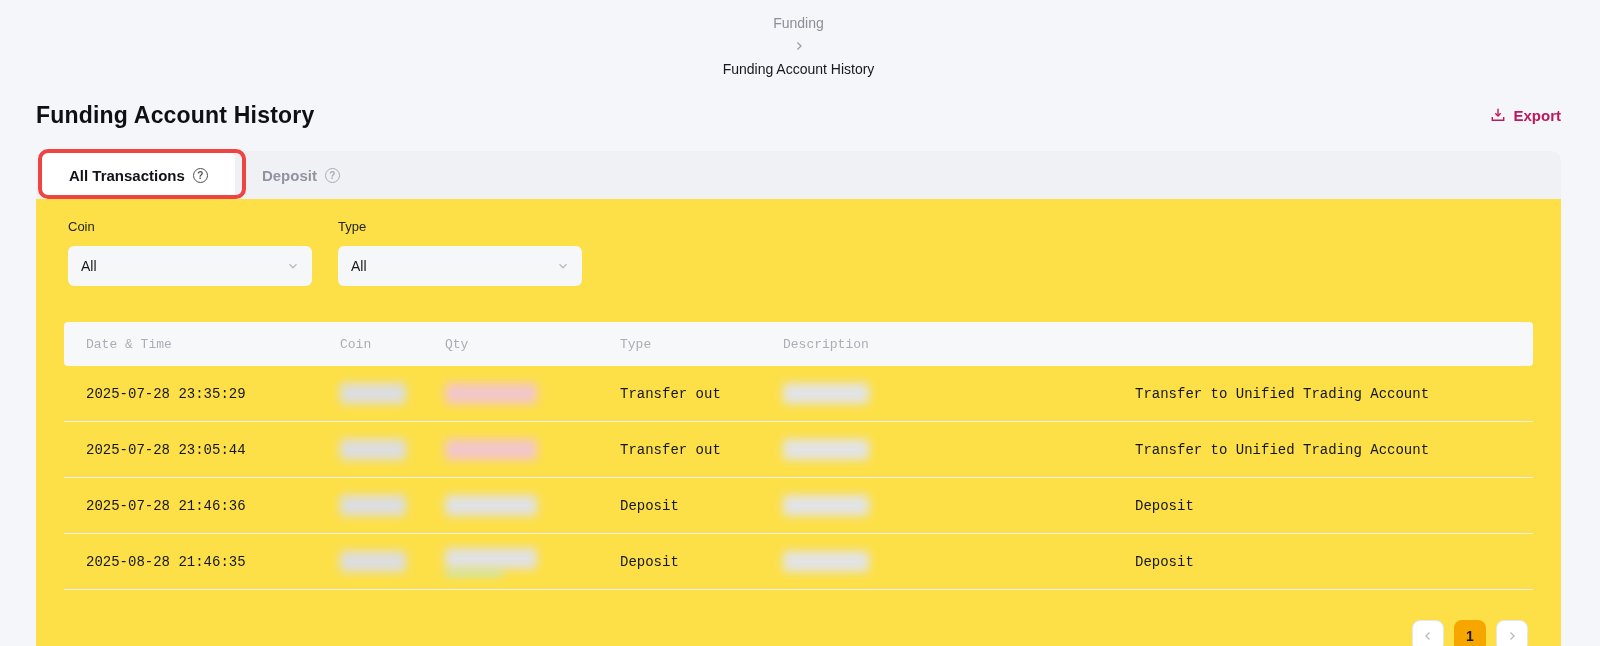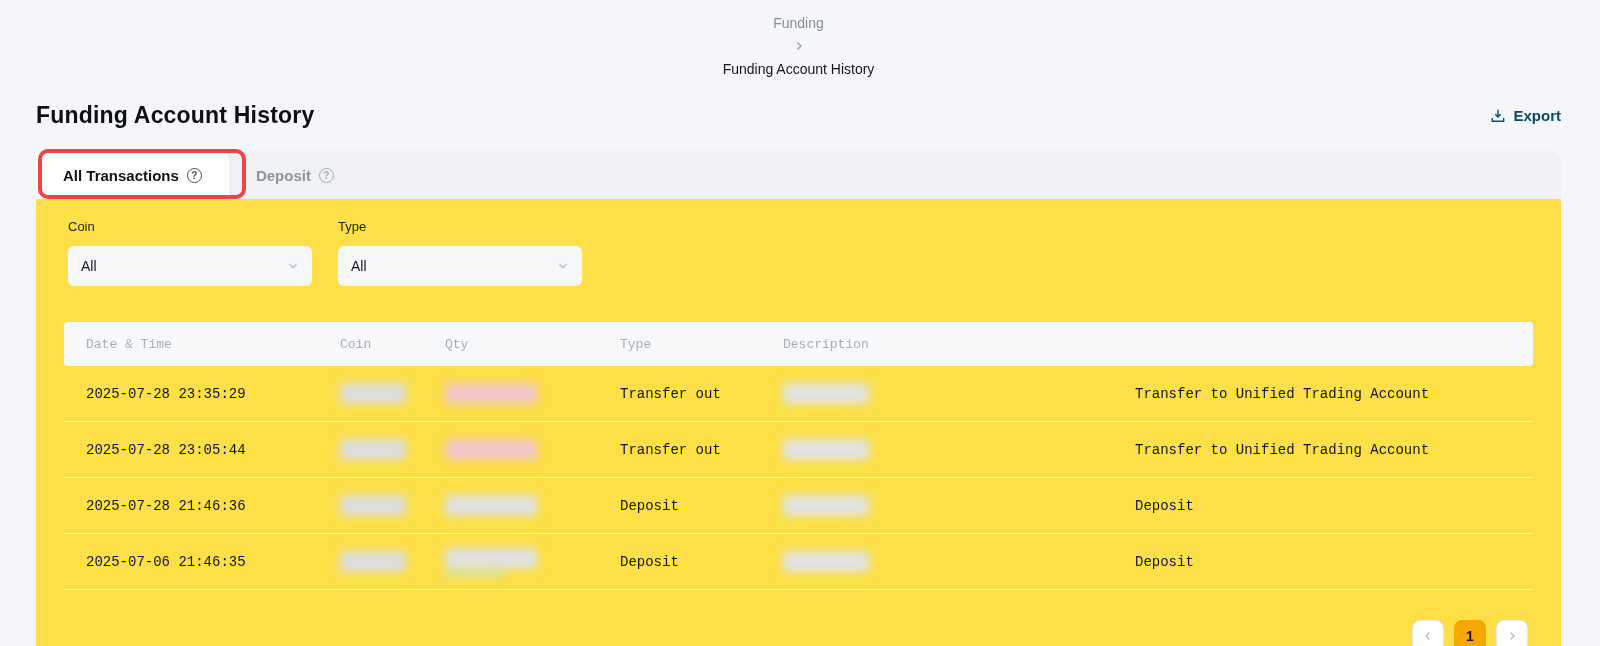--- a/index.html
+++ b/index.html
@@ -15,26 +15,26 @@
 
   
   .breadcrumb { display:flex; align-items:center; gap:9px; padding-top:15px; font-size:14px;flex-direction:column; }
   .crumb-parent { color:#8a8f99; cursor:pointer; }
   .crumb-sep { display:flex; align-items:center; }
   .crumb-current { color:#17181c; font-weight:500; }
 
   
   .header-row { display:flex; align-items:center; justify-content:space-between; margin-top:25px; }
   .page-title { font-size:23px; font-weight:700; color:#0f1014; letter-spacing:.2px; }
-  .export-btn { display:flex; align-items:flex-end; gap:7px; color:#0c4a6e; font-size:15px; font-weight:600; cursor:pointer; }
+  .export-btn { display:flex; align-items:flex-start; gap:7px; color:#be185d; font-size:15px; font-weight:600; cursor:pointer; }
 
   
   .tabbar { margin-top:22px; height:48px; background:#f0f1f4; border-radius:10px 10px 0 0; display:flex; position:relative; }
   .tab { display:flex; align-items:center; gap:8px; font-size:15px; font-weight:700; padding:0 27px; cursor:pointer; }
-  .tab-active { background:#ffffff; color:#121318; border-radius:8px 8px 0 0; }
+  .tab-active { background:#ffffff; color:#121318; border-radius:8px 8px 0 0; margin-left:6px; }
   .tab-inactive { color:#8f95a0; }
   .qicon {
     width:15px; height:15px; border:1.4px solid currentColor; border-radius:50%;
     font-size:10px; font-weight:700; display:flex; align-items:center; justify-content:center;
     opacity:.75;
   }
   .annotation-box {
     position:absolute; left:2px; top:-2px; width:208px; height:50px;
     border:4px solid var(--annotation-red,#ef4444); border-radius:10px;
     pointer-events:none; z-index:6;
@@ -202,21 +202,21 @@
 
     </div>
     <div class="cell">Deposit</div>
     <div class="cell">
       <div class="blur bal"></div>
     </div>
     <div class="cell">Deposit</div>
   </div>
 
   <div class="trow">
-    <div class="cell">2025-07-06 21:46:35</div>
+    <div class="cell">2025-08-28 21:46:35</div>
     <div class="cell">
       <div class="blur coin"></div>
     </div>
     <div class="cell">
       <div class="blur qty positive"></div>
       <div class="greenbar"></div>
     </div>
     <div class="cell">Deposit</div>
     <div class="cell">
       <div class="blur bal"></div>

